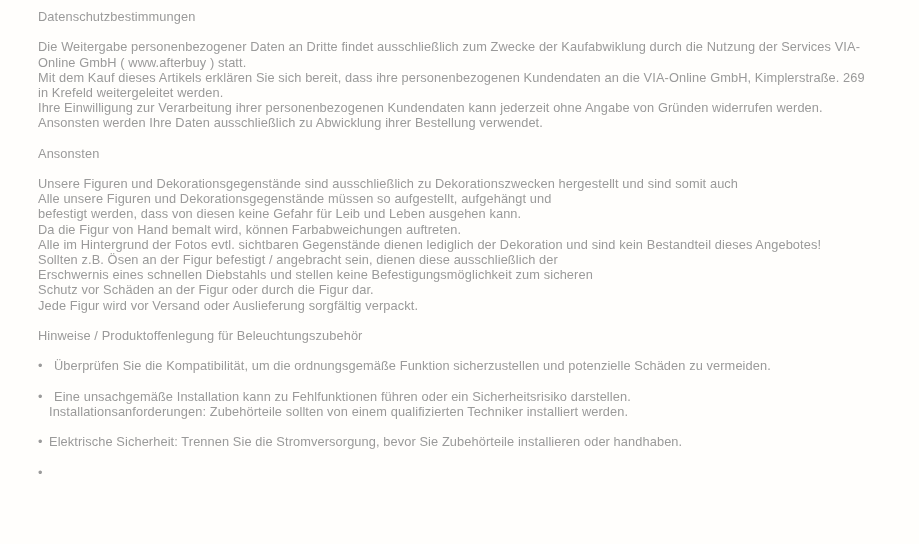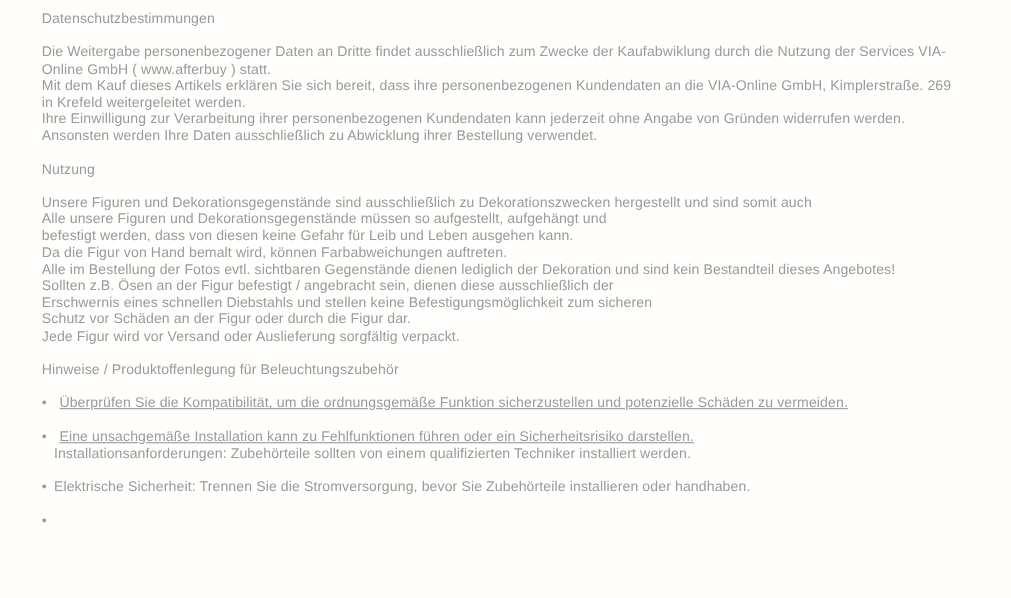--- a/index.html
+++ b/index.html
@@ -18,48 +18,48 @@
     font-size: 12.8px;
     line-height: 15.2px;
     color: #9a9a9a;
     white-space: nowrap;
     letter-spacing: 0.1px;
   }
   .block { margin-bottom: 15.2px; }
   .line { height: 15.2px; }
   .bullet-group { display: flex; margin-bottom: 15.2px; }
   .bullet-marker { width: 11px; flex: 0 0 11px; }
-  .bullet-text .cont { padding-left: 5px; text-decoration: underline; }
+  .bullet-text .cont { padding-left: 5px; }
 </style>
 </head>
 <body>
 
 <div class="doc">
 
   <div class="block">
     <div class="line">Datenschutzbestimmungen</div>
   </div>
   <div class="block">
     <div class="line">Die Weitergabe personenbezogener Daten an Dritte findet ausschließlich zum Zwecke der Kaufabwiklung durch die Nutzung der Services VIA-</div>
     <div class="line">Online GmbH ( www.afterbuy ) statt.</div>
     <div class="line">Mit dem Kauf dieses Artikels erklären Sie sich bereit, dass ihre personenbezogenen Kundendaten an die VIA-Online GmbH, Kimplerstraße. 269</div>
     <div class="line">in Krefeld weitergeleitet werden.</div>
     <div class="line">Ihre Einwilligung zur Verarbeitung ihrer personenbezogenen Kundendaten kann jederzeit ohne Angabe von Gründen widerrufen werden.</div>
     <div class="line">Ansonsten werden Ihre Daten ausschließlich zu Abwicklung ihrer Bestellung verwendet.</div>
   </div>
 
   <div class="block">
-    <div class="line">Nutzung</div>
+    <div class="line">Ansonsten</div>
   </div>
   <div class="block">
     <div class="line">Unsere Figuren und Dekorationsgegenstände sind ausschließlich zu Dekorationszwecken hergestellt und sind somit auch</div>
     <div class="line">Alle unsere Figuren und Dekorationsgegenstände müssen so aufgestellt, aufgehängt und</div>
     <div class="line">befestigt werden, dass von diesen keine Gefahr für Leib und Leben ausgehen kann.</div>
     <div class="line">Da die Figur von Hand bemalt wird, können Farbabweichungen auftreten.</div>
-    <div class="line">Alle im Bestellung der Fotos evtl. sichtbaren Gegenstände dienen lediglich der Dekoration und sind kein Bestandteil dieses Angebotes!</div>
+    <div class="line">Alle im Hintergrund der Fotos evtl. sichtbaren Gegenstände dienen lediglich der Dekoration und sind kein Bestandteil dieses Angebotes!</div>
     <div class="line">Sollten z.B. Ösen an der Figur befestigt / angebracht sein, dienen diese ausschließlich der</div>
     <div class="line">Erschwernis eines schnellen Diebstahls und stellen keine Befestigungsmöglichkeit zum sicheren</div>
     <div class="line">Schutz vor Schäden an der Figur oder durch die Figur dar.</div>
     <div class="line">Jede Figur wird vor Versand oder Auslieferung sorgfältig verpackt.</div>
   </div>
 
   <div class="block">
     <div class="line">Hinweise / Produktoffenlegung für Beleuchtungszubehör</div>
   </div>
 

